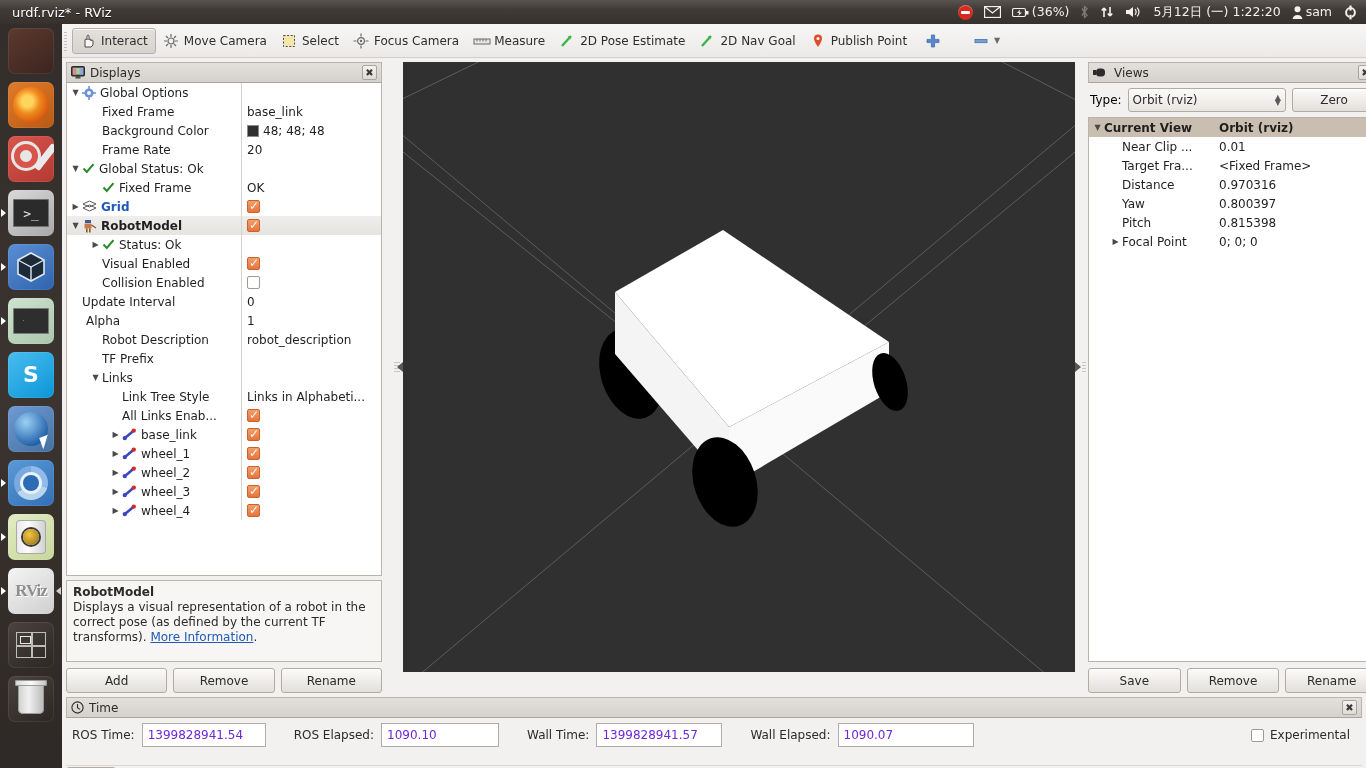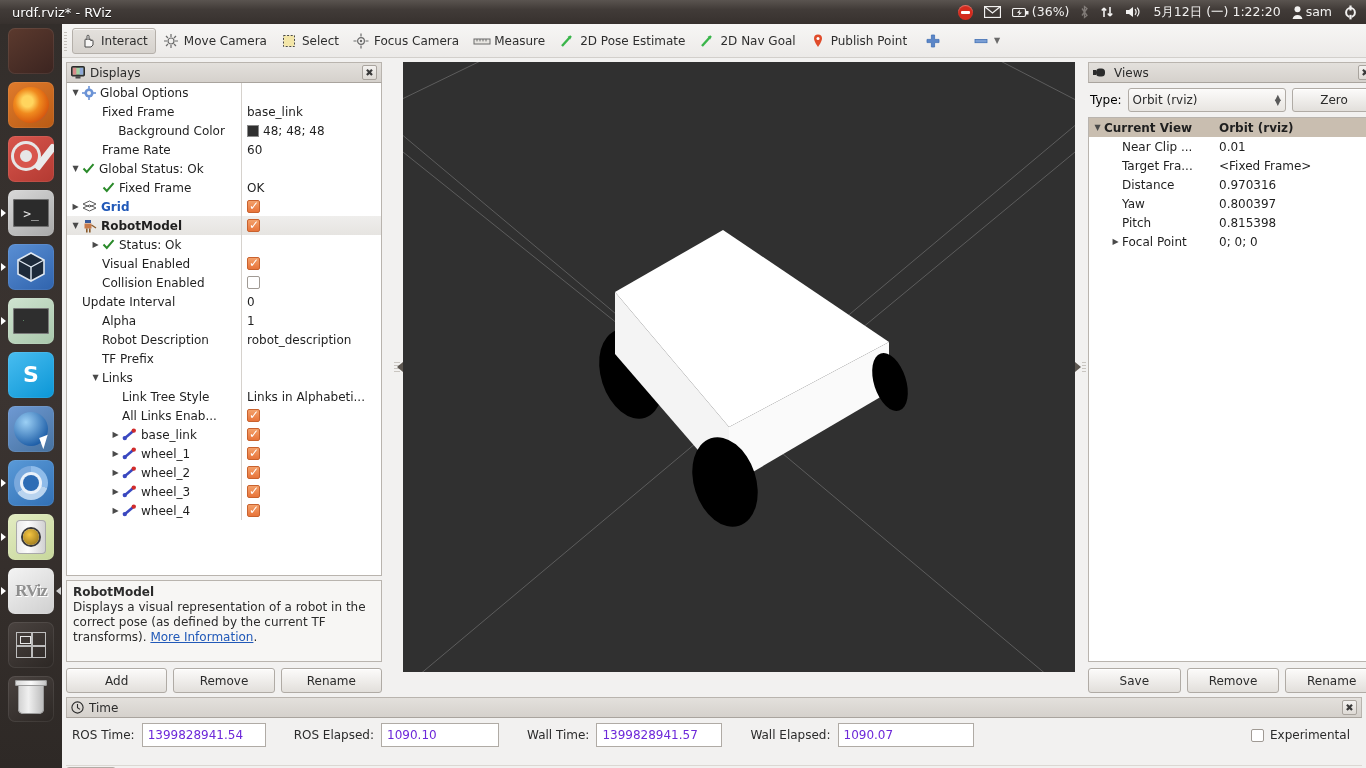--- a/index.html
+++ b/index.html
@@ -559,36 +559,36 @@
           <div class="trow">
             <div class="tname" style="padding-left: 22px;">
               <span class="exp"></span>
               <span>Fixed Frame</span>
             </div>
             <div class="tval">
               <span>base_link</span>
             </div>
           </div>
           <div class="trow">
-            <div class="tname" style="padding-left: 22px; justify-content: center;">
+            <div class="tname" style="padding-left: 22px;">
               <span class="exp"></span>
               <span>Background Color</span>
             </div>
             <div class="tval">
               <span class="swatch" style="background: rgb(48, 48, 48);"></span>
               <span>48; 48; 48</span>
             </div>
           </div>
           <div class="trow">
             <div class="tname" style="padding-left: 22px;">
               <span class="exp"></span>
               <span>Frame Rate</span>
             </div>
             <div class="tval">
-              <span>60</span>
+              <span>20</span>
             </div>
           </div>
           <div class="trow">
             <div class="tname" style="padding-left: 2px;">
               <span class="exp">▼</span>
               <span class="" style="display: inline-flex; align-items: center; margin-right: 4px;">
                 <svg width="13" height="13" viewBox="0 0 13 13">
                   <path d="M1.5 6.5 L4.8 10 L11.5 2.2" fill="none" stroke="#2a8a2a" stroke-width="2"></path>
                 </svg>
               </span>
@@ -682,21 +682,21 @@
           <div class="trow">
             <div class="tname" style="">
               <span class="exp"></span>
               <span>Update Interval</span>
             </div>
             <div class="tval">
               <span>0</span>
             </div>
           </div>
           <div class="trow">
-            <div class="tname" style="padding-left: 22px;">
+            <div class="tname" style="padding-left: 6px;">
               <span class="exp"></span>
               <span>Alpha</span>
             </div>
             <div class="tval">
               <span>1</span>
             </div>
           </div>
           <div class="trow">
             <div class="tname" style="padding-left: 22px;">
               <span class="exp"></span>

